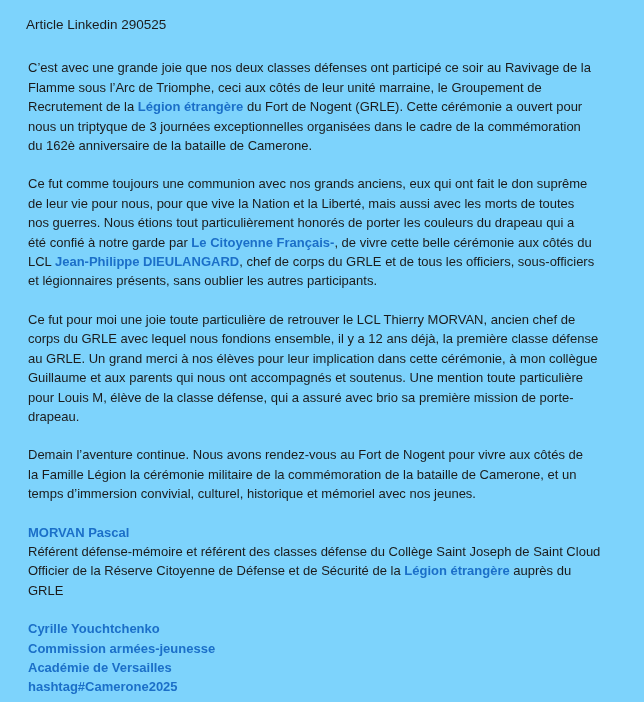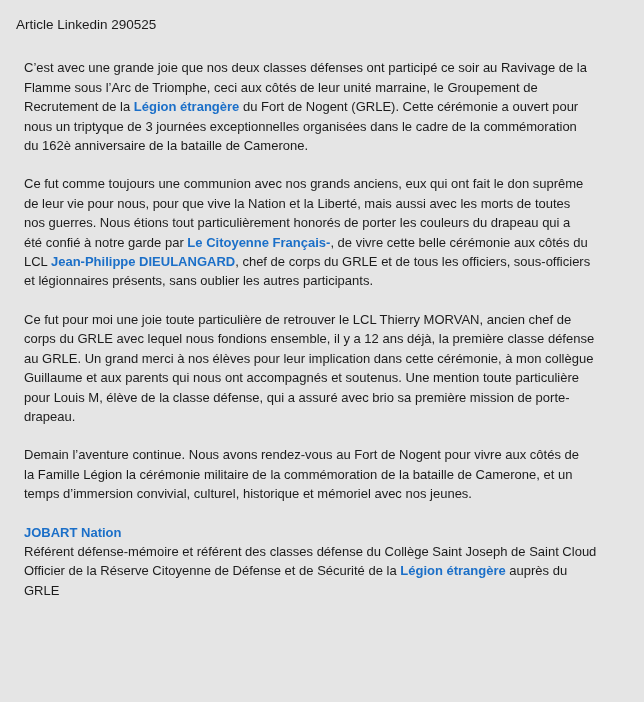--- a/index.html
+++ b/index.html
@@ -9,35 +9,35 @@
     }
     body {
       width: 644px;
       height: 702px;
       overflow: hidden;
     }
     .page {
       box-sizing: border-box;
       width: 644px;
       min-height: 702px;
-      padding: 15px 14px 0 16px;
-      background: #e5e5e5;
+      padding: 15px 14px 0 26px;
+      background: #7dd3fc;
       font-family: "Liberation Sans", sans-serif;
       font-size: 13px;
       line-height: 19.4px;
       color: #1c1c1c;
     }
     .title {
       margin: 0 0 24px 0;
       font-size: 13.5px;
       font-weight: normal;
       white-space: pre-wrap;
     }
     .para {
-      margin: 0 0 19px 8px;
+      margin: 0 0 19px 2px;
       white-space: pre-wrap;
     }
     .link {
       color: #1b6fc8;
       font-weight: bold;
       cursor: pointer;
     }
   </style>
 </head>
 <body>
@@ -58,18 +58,22 @@
 et légionnaires présents, sans oublier les autres participants.</span></div>
       <div class="para"><span>Ce fut pour moi une joie toute particulière de retrouver le LCL Thierry MORVAN, ancien chef de
 corps du GRLE avec lequel nous fondions ensemble, il y a 12 ans déjà, la première classe défense
 au GRLE. Un grand merci à nos élèves pour leur implication dans cette cérémonie, à mon collègue
 Guillaume et aux parents qui nous ont accompagnés et soutenus. Une mention toute particulière
 pour Louis M, élève de la classe défense, qui a assuré avec brio sa première mission de porte-
 drapeau.</span></div>
       <div class="para"><span>Demain l’aventure continue. Nous avons rendez-vous au Fort de Nogent pour vivre aux côtés de
 la Famille Légion la cérémonie militaire de la commémoration de la bataille de Camerone, et un
 temps d’immersion convivial, culturel, historique et mémoriel avec nos jeunes.</span></div>
-      <div class="para"><span class="link">JOBART Nation</span><span>
+      <div class="para"><span class="link">MORVAN Pascal</span><span>
 Référent défense-mémoire et référent des classes défense du Collège Saint Joseph de Saint Cloud
 Officier de la Réserve Citoyenne de Défense et de Sécurité de la </span><span class="link">Légion étrangère</span><span> auprès du
 GRLE</span></div>
+      <div class="para"><span class="link">Cyrille Youchtchenko</span><span>
+</span><span class="link">Commission armées-jeunesse</span><span>
+</span><span class="link">Académie de Versailles</span><span>
+</span><span class="link">hashtag#Camerone2025</span></div>
     </div>
 </div>
 
 </body></html>

